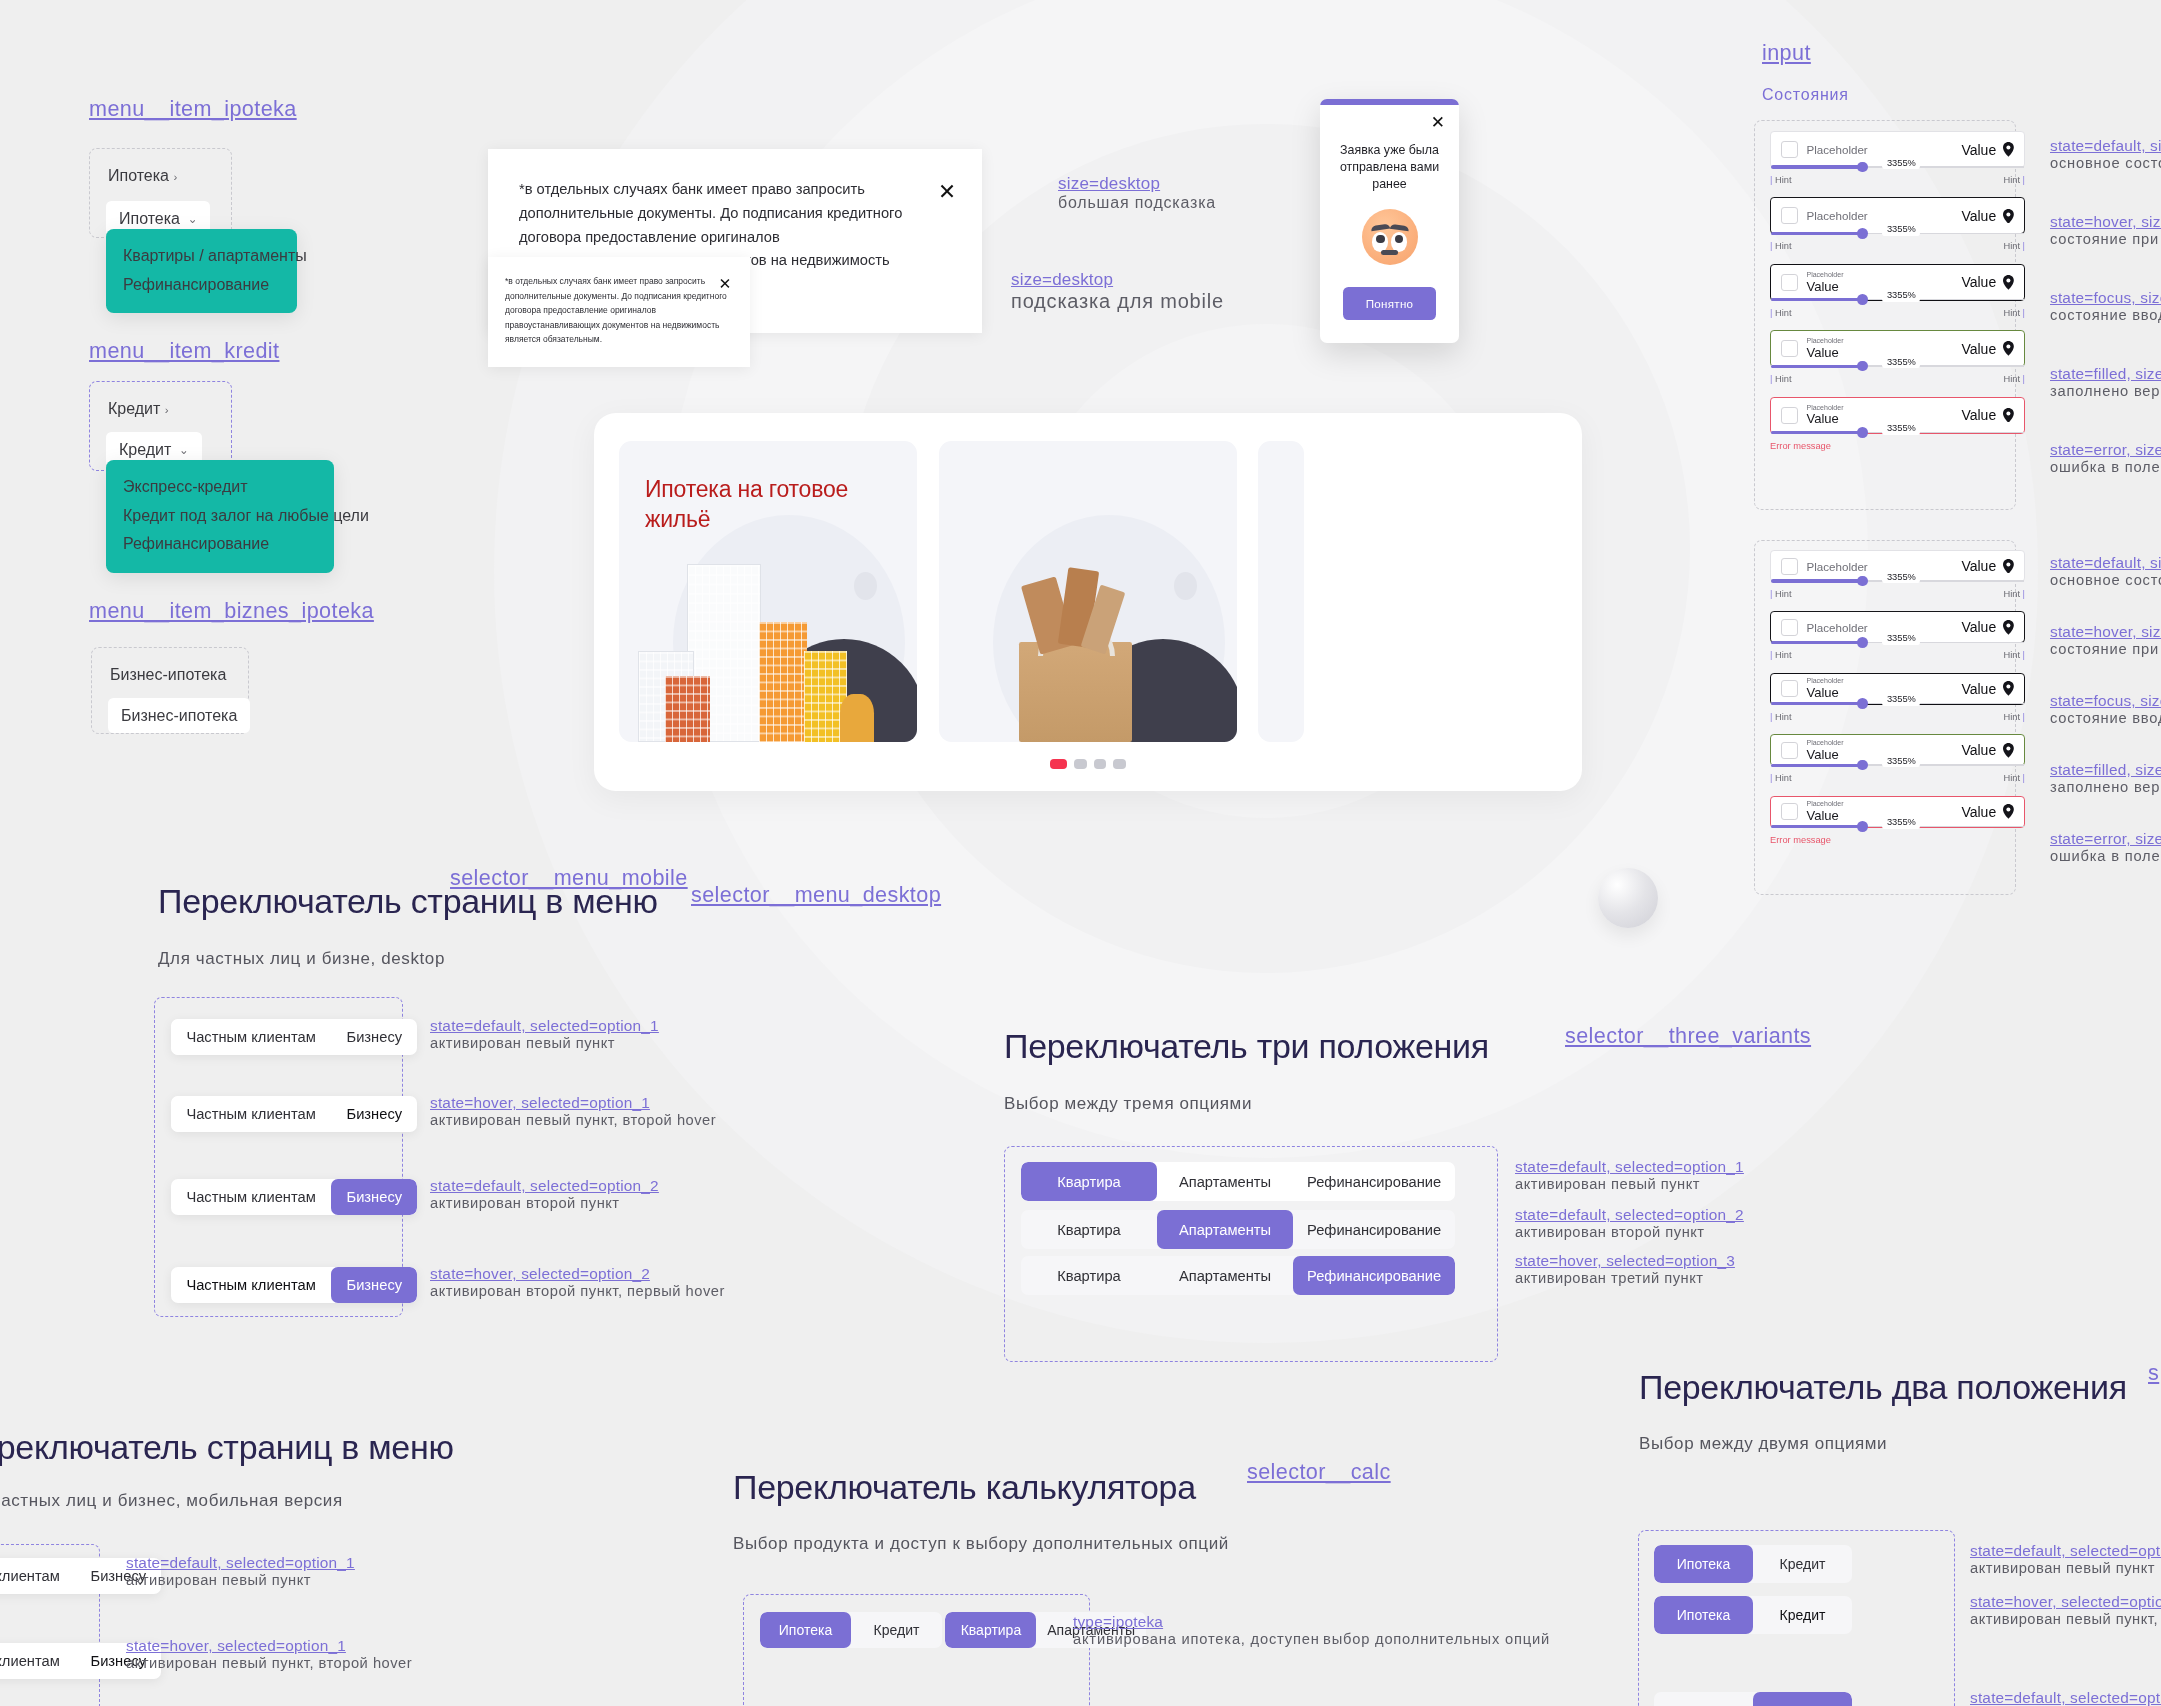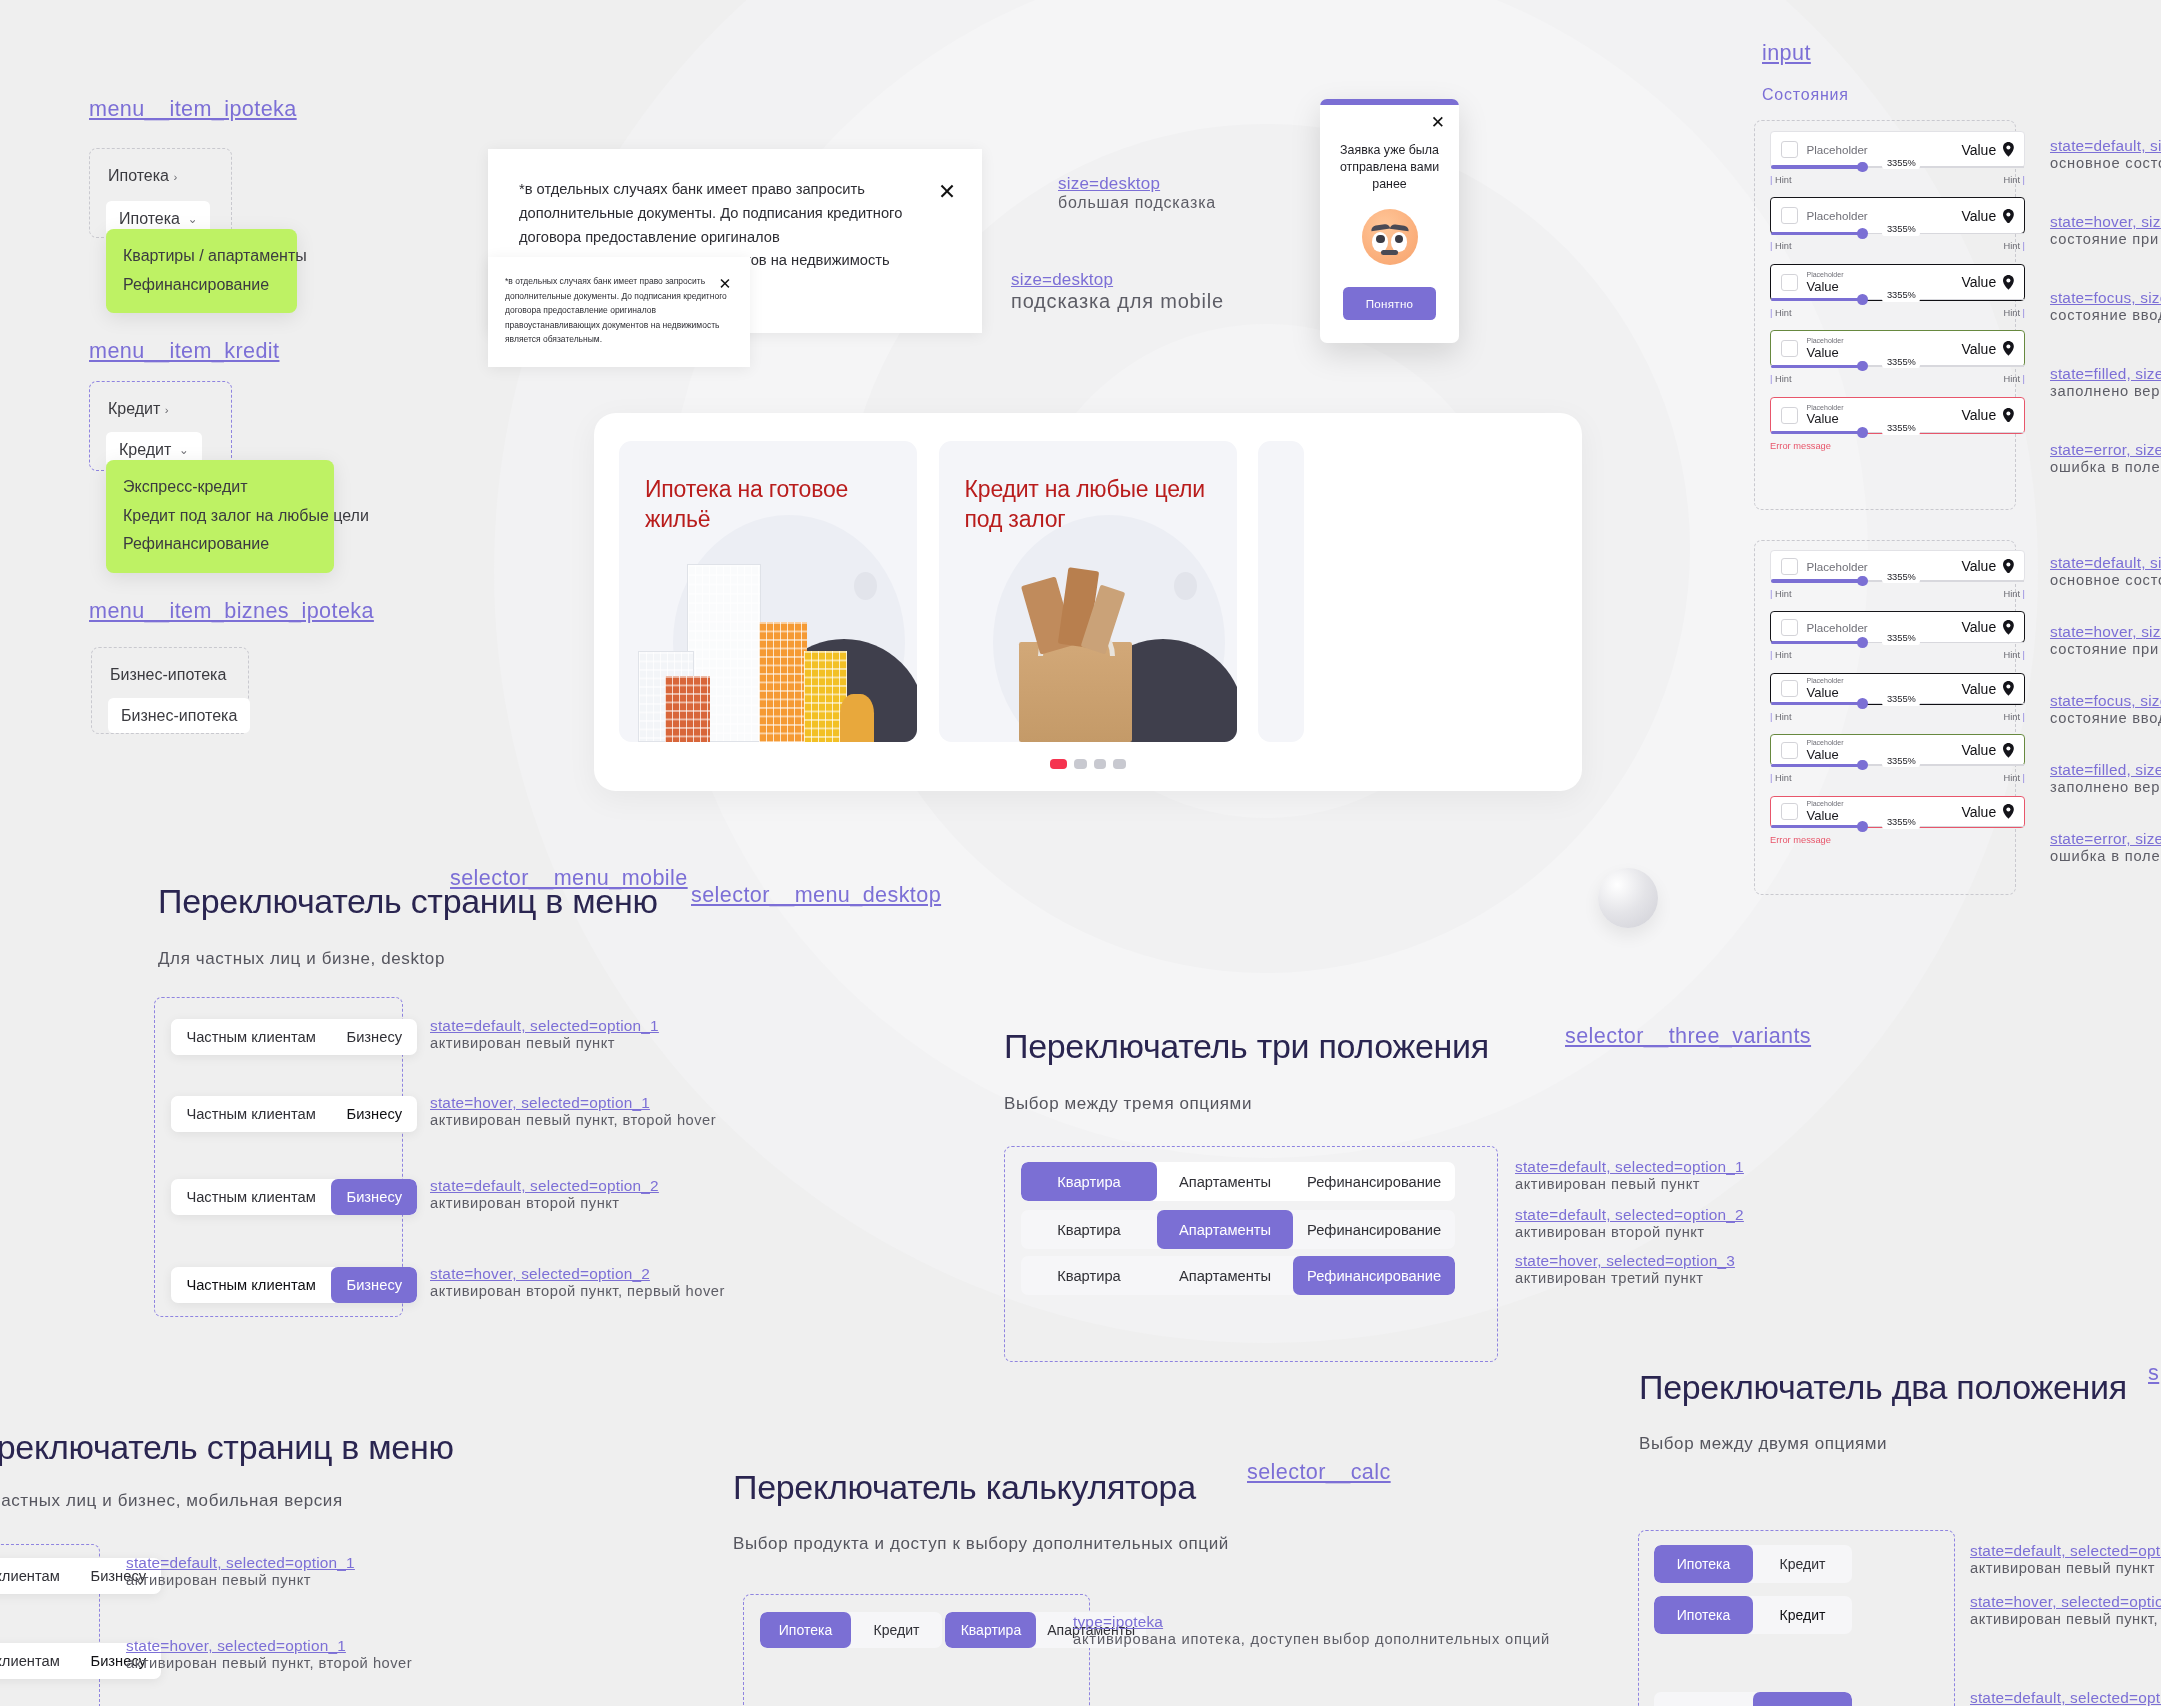--- a/index.html
+++ b/index.html
@@ -44,21 +44,21 @@
 
   
   .menu-flat { font-size:16px; color:#3b3b40; white-space:nowrap; }
   .menu-chip {
     background:#fff; border-radius:5.4px; padding:8.5px 13px; font-size:16px; color:#3b3b40;
     box-shadow:0 1.5px 7px rgba(0,0,0,.06); white-space:nowrap; display:inline-flex; gap:7.7px; align-items:center;
   }
   .menu-chip.flatbg { box-shadow:none; background:#fff; }
   .chev { font-size:11.6px; color:#6a6a70; }
   .dropdown-panel {
-    background:#bef264; border-radius:7.7px; box-shadow:0 4.6px 20px rgba(0,0,0,.09);
+    background:#14b8a6; border-radius:7.7px; box-shadow:0 4.6px 20px rgba(0,0,0,.09);
     padding:12.4px 17px 14px 17px;
   }
   .dropdown-panel div { font-size:16px; color:#3b3b40; padding:5.4px 0; white-space:nowrap; }
 
   
   .tooltip {
     background:#fff; position:relative; display:flex; align-items:flex-start;
     box-shadow:0 2.3px 14px rgba(0,0,0,.07);
   }
   .tooltip p { color:#2d2d33; }
@@ -297,21 +297,20 @@
             </div>
           <div class="bld" style="left:221px; bottom:0; width:34px; height:48px; background:#e8a83c; border-radius:40% 40% 0 0;"></div>
         </div>
       </div>
 
 
       <div class="pcard">
         <div class="halo"></div>
           <div class="dot-s"></div>
           <div class="dark-blob"></div>
-        <h3>Кредит на любые цели под залог</h3>
         <div class="art">
           <div style="position:absolute;left:80px;bottom:0;width:113px;height:100px;background:linear-gradient(180deg,#d2a878 0%, #c49a68 100%);border-radius:2.3px;"></div>
           <div style="position:absolute;left:99px;bottom:86px;width:77px;height:36px;border:5.4px solid #e8e3dc;border-bottom:none;border-radius:40px 40px 0 0;"></div>
           <div style="position:absolute;left:91px;bottom:91px;width:36px;height:71px;background:#c08b5c;transform:rotate(-16deg);border-radius:2.3px;"></div>
           <div style="position:absolute;left:124px;bottom:96px;width:31px;height:77px;background:#b87f4e;transform:rotate(8deg);border-radius:2.3px;"></div>
           <div style="position:absolute;left:151px;bottom:90px;width:26px;height:65px;background:#caa278;transform:rotate(18deg);border-radius:2.3px;"></div>
         </div>
       </div>
 
       <div class="pcard" style="width:46px;"></div>

